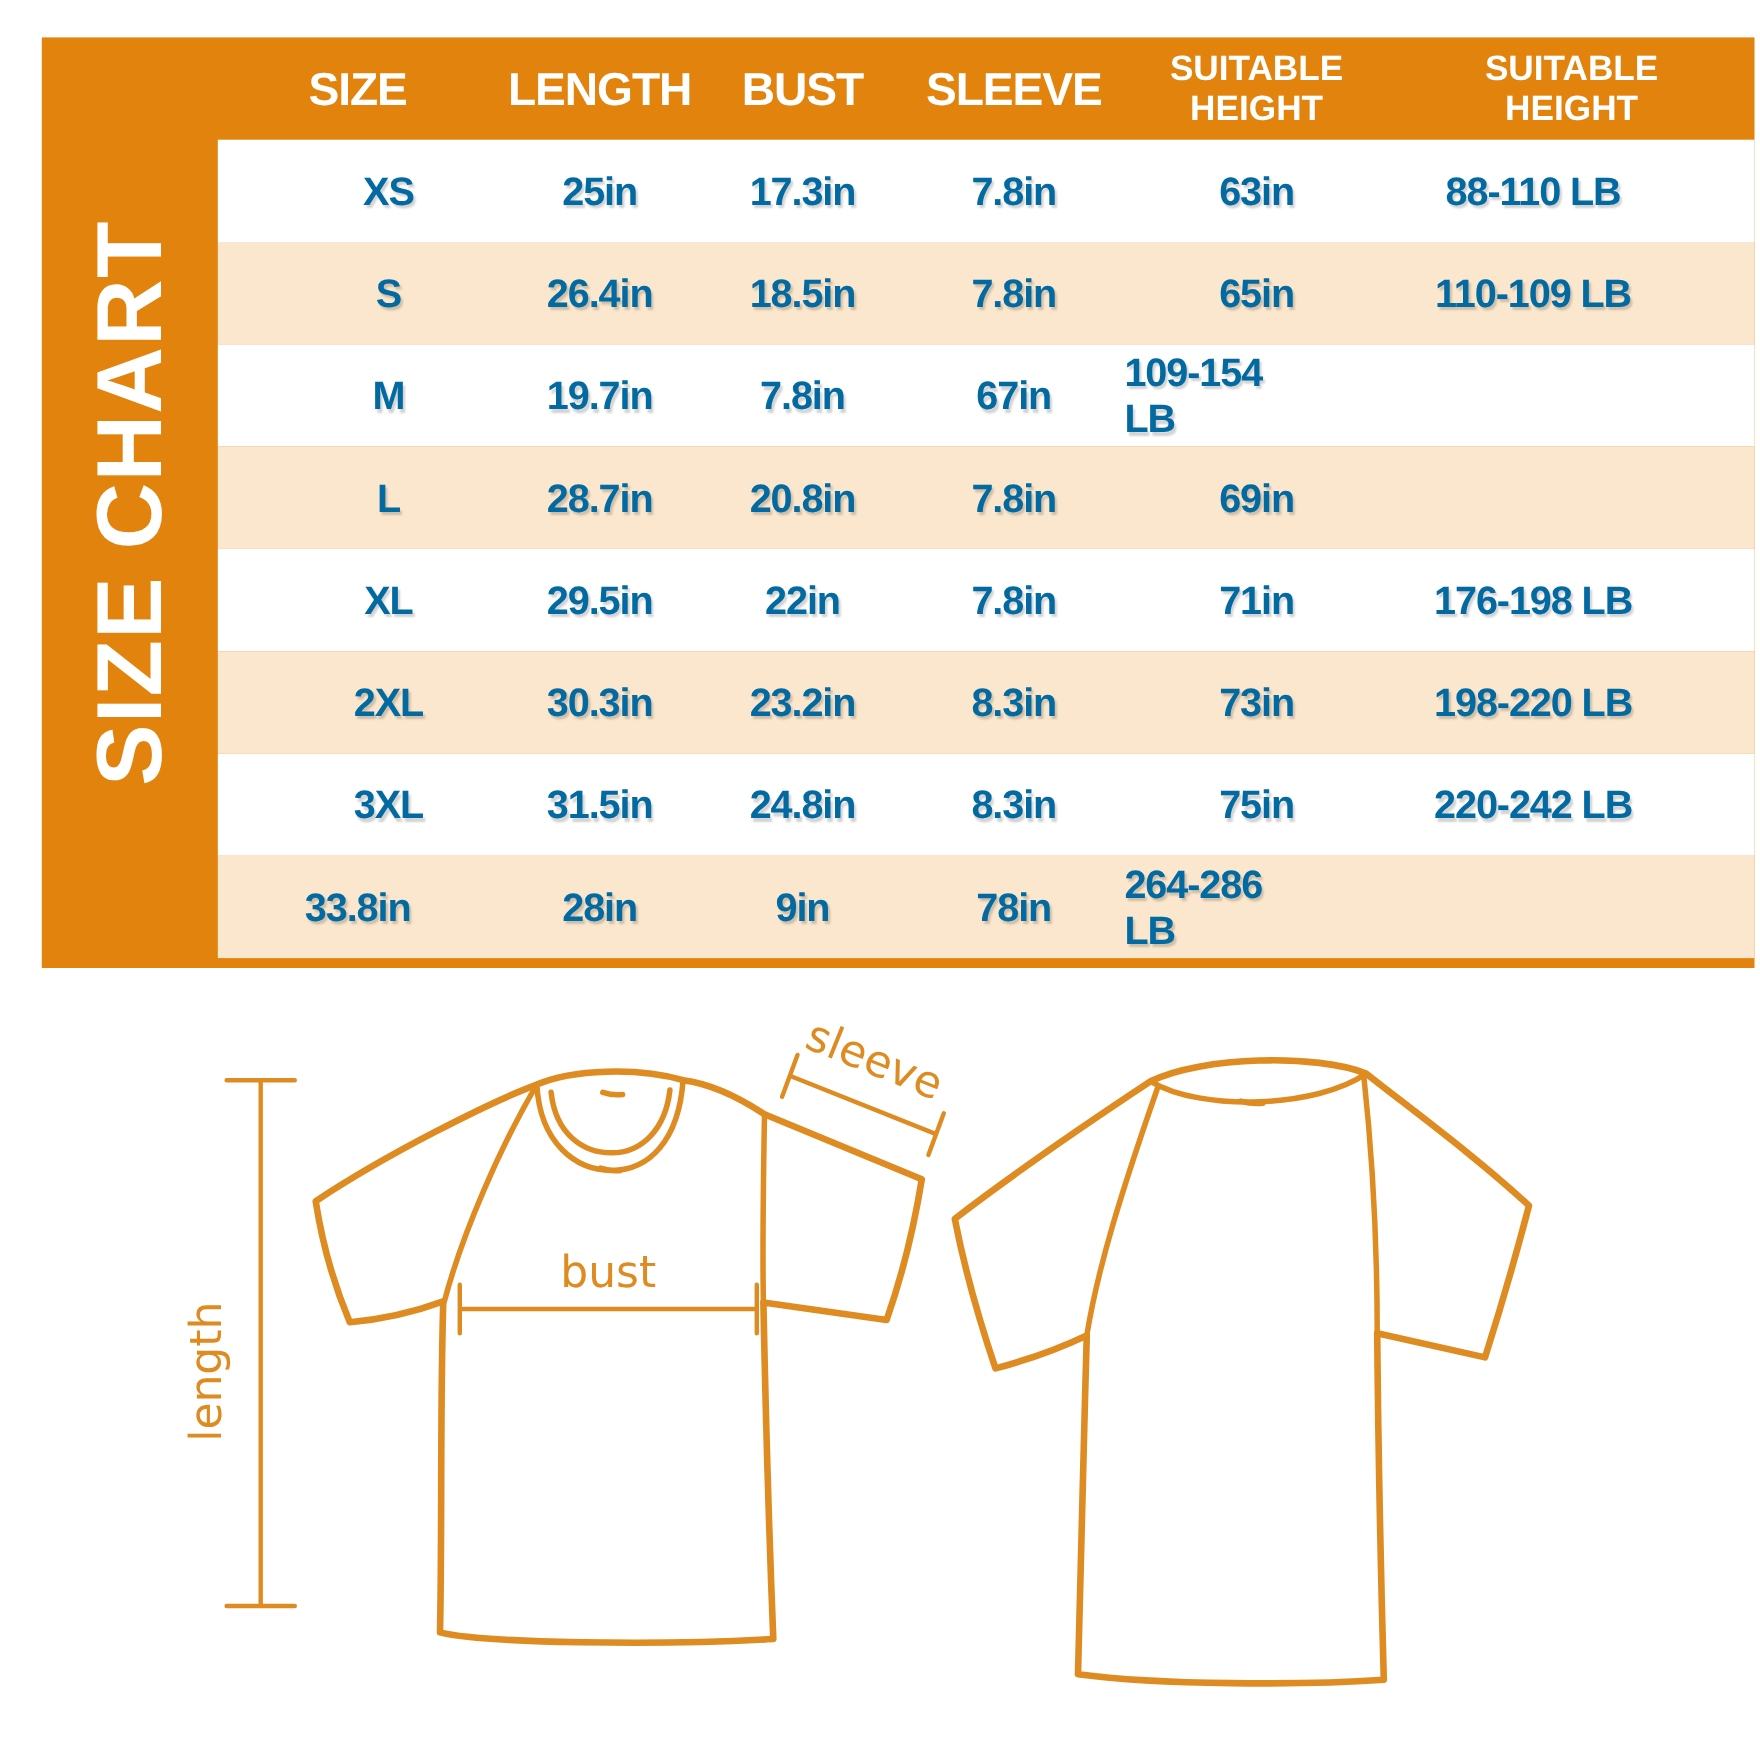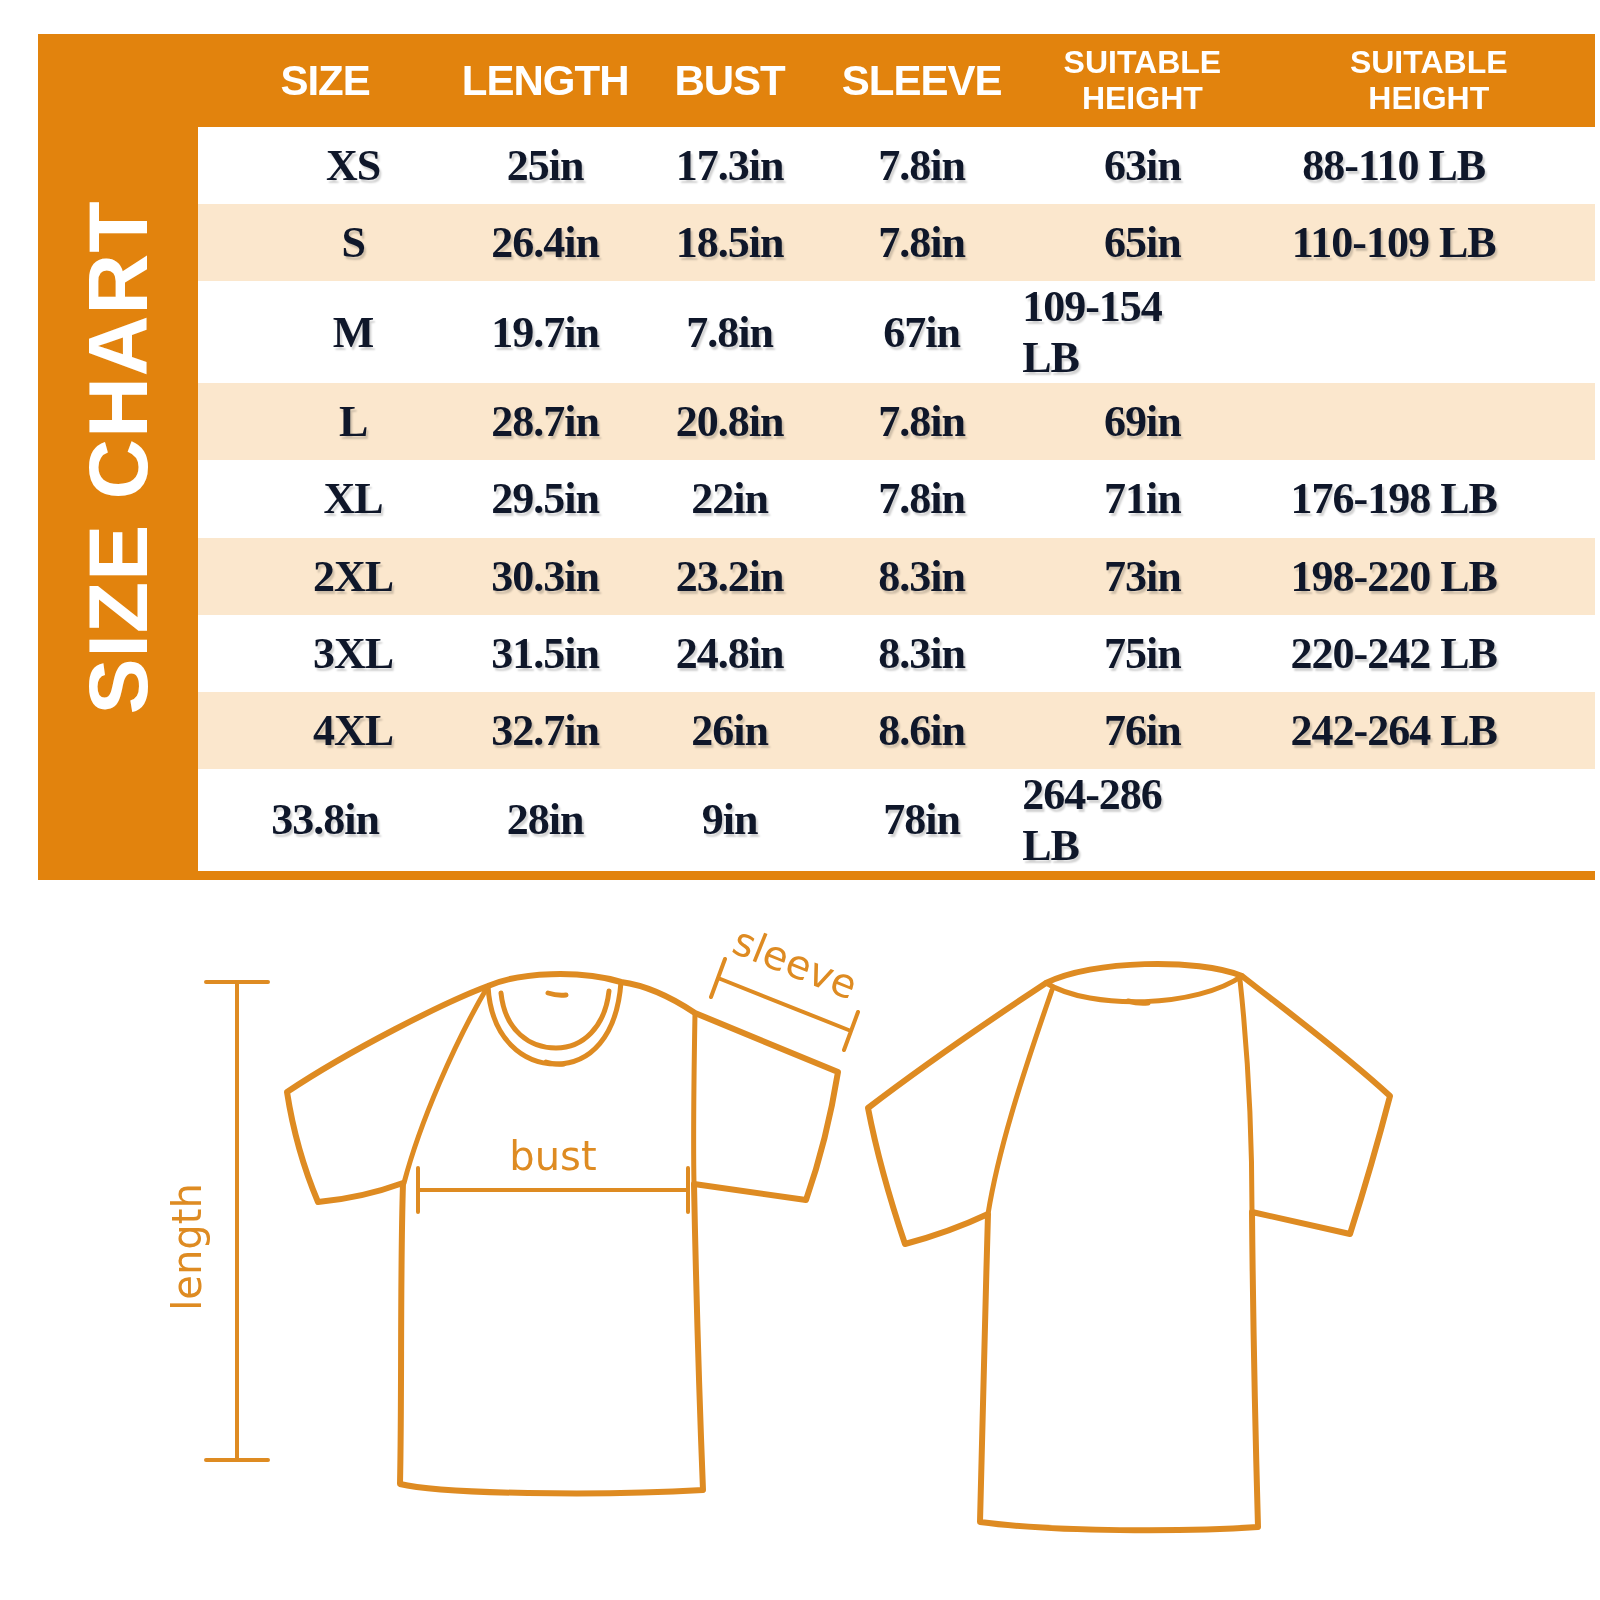--- a/index.html
+++ b/index.html
@@ -33,23 +33,22 @@
     position:absolute;left:160px;right:0;top:93px;bottom:9px;
     display:flex;flex-direction:column;
   }
   .trow{
     flex:1;display:grid;grid-template-columns:18.2% 13.3% 13.1% 14.4% 17.2% 23.8%;
     background:#ffffff;
   }
   .trow:nth-child(even){background:#fbe7cd;}
   .cell{
     display:flex;align-items:center;justify-content:center;
-    color:#0f172a;font-weight:700;font-size:44px;letter-spacing:-1px;
+    color:#0369a1;font-weight:700;font-size:36px;letter-spacing:-1px;
     text-shadow:2px 3px 2px rgba(0,0,0,0.18);
-    font-family:Liberation Serif, serif;
   }
   .cell.c1{padding-left:56px;}
   .cell.c6{padding-right:70px;}
   
   .diagram{position:absolute;left:0;top:930px;width:1600px;height:670px;}
   .shirt{fill:#ffffff;stroke:#de8b22;stroke-width:6;stroke-linecap:round;stroke-linejoin:round;}
   .seam{fill:none;stroke:#de8b22;stroke-width:5;stroke-linecap:round;}
   .measure{fill:none;stroke:#de8b22;stroke-width:4;stroke-linecap:round;}
   .dlabel{fill:#de8b22;font-family:"DejaVu Sans",sans-serif;font-size:40px;}
 </style>
@@ -126,28 +125,20 @@
         <div class="cell">73in</div>
         <div class="cell c6">198-220 LB</div>
       </div>
       <div class="trow">
         <div class="cell c1">3XL</div>
         <div class="cell">31.5in</div>
         <div class="cell">24.8in</div>
         <div class="cell">8.3in</div>
         <div class="cell">75in</div>
         <div class="cell c6">220-242 LB</div>
-      </div>
-      <div class="trow">
-        <div class="cell c1">4XL</div>
-        <div class="cell">32.7in</div>
-        <div class="cell">26in</div>
-        <div class="cell">8.6in</div>
-        <div class="cell">76in</div>
-        <div class="cell c6">242-264 LB</div>
       </div>
       <div class="trow">
         <div class="cell">33.8in</div>
         <div class="cell">28in</div>
         <div class="cell">9in</div>
         <div class="cell">78in</div>
         <div class="cell c6">264-286 LB</div>
       </div>
     </div>
   </div>

